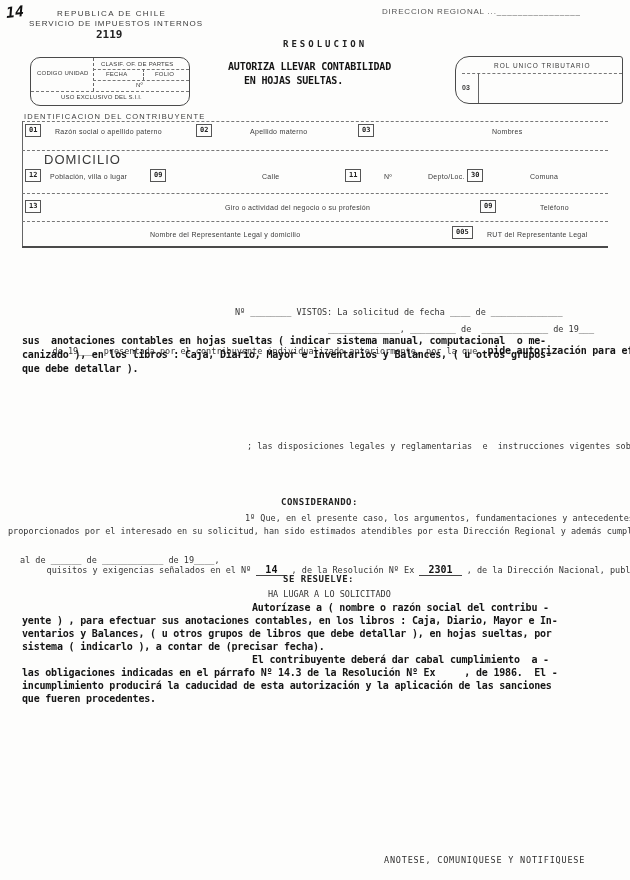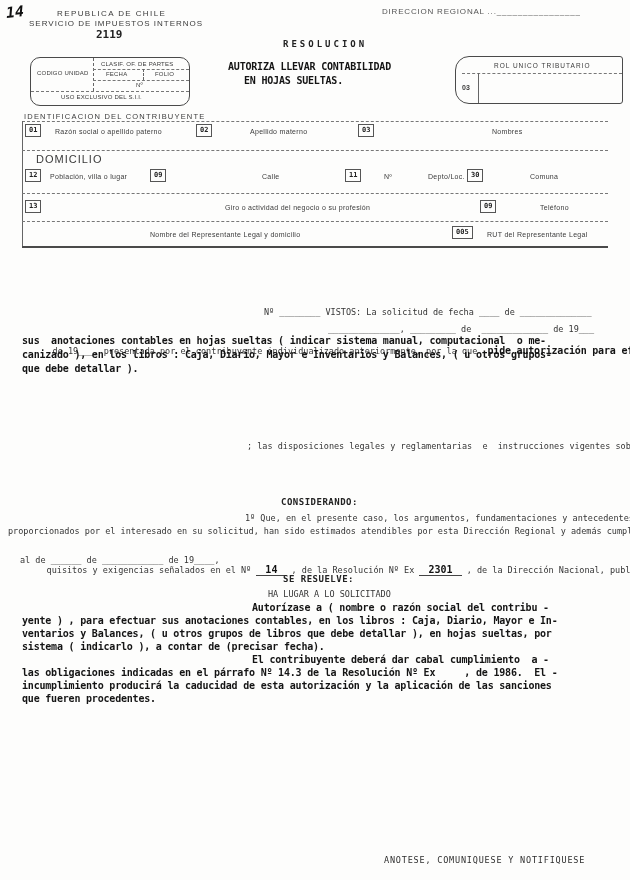--- a/index.html
+++ b/index.html
@@ -69,21 +69,21 @@
   <div class="vr" style="left:22px;top:121px;height:125px;"></div>
 
   <div class="cb" style="left:25px;top:124px;">01</div>
   <div class="f" style="left:55px;top:127px;">Razón social o apellido paterno</div>
   <div class="cb" style="left:196px;top:124px;">02</div>
   <div class="f" style="left:250px;top:127px;">Apellido materno</div>
   <div class="cb" style="left:358px;top:124px;">03</div>
   <div class="f" style="left:492px;top:127px;">Nombres</div>
   <div class="hr" style="left:22px;top:150px;width:586px;"></div>
 
-  <div class="f" style="left:36px;top:155px;font-size:11px;letter-spacing:1px;">DOMICILIO</div>
+  <div class="f" style="left:44px;top:155px;font-size:13px;letter-spacing:1px;">DOMICILIO</div>
 
   <div class="cb" style="left:25px;top:169px;">12</div>
   <div class="f" style="left:50px;top:172px;">Población, villa o lugar</div>
   <div class="cb" style="left:150px;top:169px;">09</div>
   <div class="f" style="left:262px;top:172px;">Calle</div>
   <div class="cb" style="left:345px;top:169px;">11</div>
   <div class="f" style="left:384px;top:172px;">Nº</div>
   <div class="f" style="left:428px;top:172px;">Depto/Loc.</div>
   <div class="cb" style="left:467px;top:169px;">30</div>
   <div class="f" style="left:530px;top:172px;">Comuna</div>
@@ -95,21 +95,21 @@
   <div class="f" style="left:540px;top:203px;">Teléfono</div>
   <div class="hr" style="left:22px;top:221px;width:586px;"></div>
 
   <div class="f" style="left:150px;top:230px;">Nombre del Representante Legal y domicilio</div>
   <div class="cb" style="left:452px;top:226px;">005</div>
   <div class="f" style="left:487px;top:230px;">RUT del Representante Legal</div>
   <div class="hrs" style="left:22px;top:246px;width:586px;border-top-width:2px;border-color:#4a4a4a;"></div>
 
   <div class="line p" style="left:328px;top:282px;margin-top:41px;">______________, _________ de  _____________ de 19___</div>
 
-  <div class="line p" style="left:264px;top:306px;">Nº ________ VISTOS: La solicitud de fecha ____ de ______________</div>
+  <div class="line p" style="left:235px;top:306px;">Nº ________ VISTOS: La solicitud de fecha ____ de ______________</div>
   <div class="line" style="left:14px;top:320px;">
     <span class="p">de 19___, presentada por el contribuyente individualizado anteriormente, por la que  </span><span class="t">pide autorización para efectuar -</span>
   </div>
   <div class="line t" style="left:22px;top:334px;">sus  anotaciones contables en hojas sueltas ( indicar sistema manual, computacional  o me-</div>
   <div class="line t" style="left:22px;top:348px;">canizado ), en los libros : Caja, Diario, Mayor e Inventarios y Balances, ( u otros grupos-</div>
   <div class="line t" style="left:22px;top:362px;">que debe detallar ).</div>
 
   <div class="line p" style="left:247px;top:440px;">; las disposiciones legales y reglamentarias  e  instrucciones vigentes sobre la</div>
 
   <div class="line h" style="left:281px;top:497px;letter-spacing:.5px;">CONSIDERANDO:</div>

